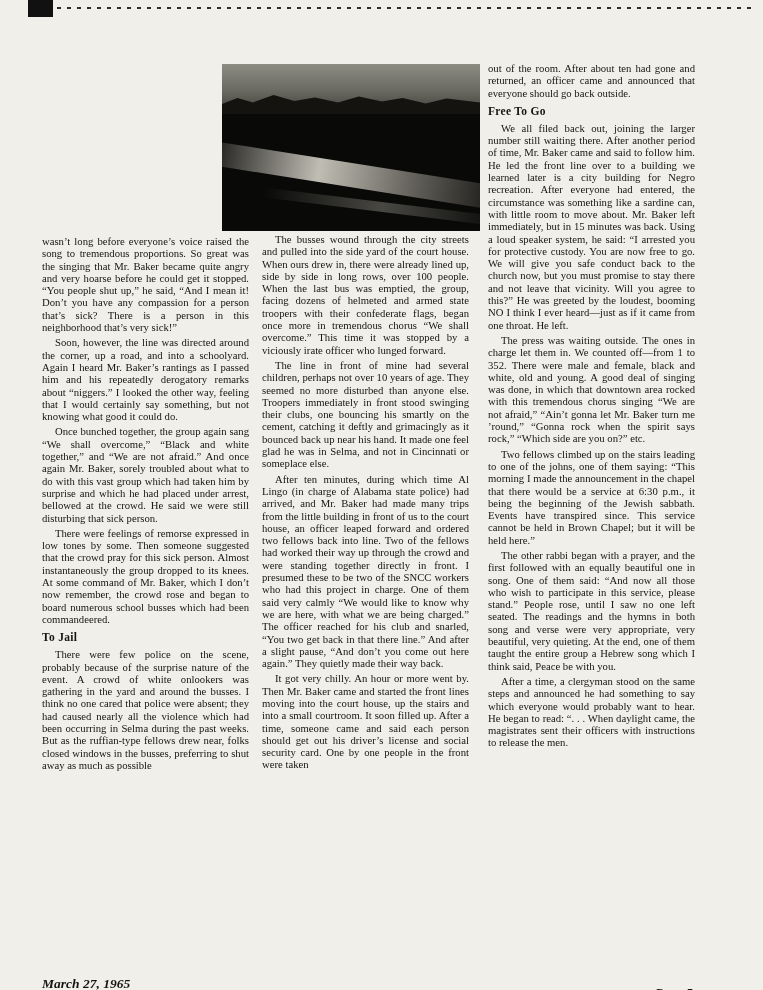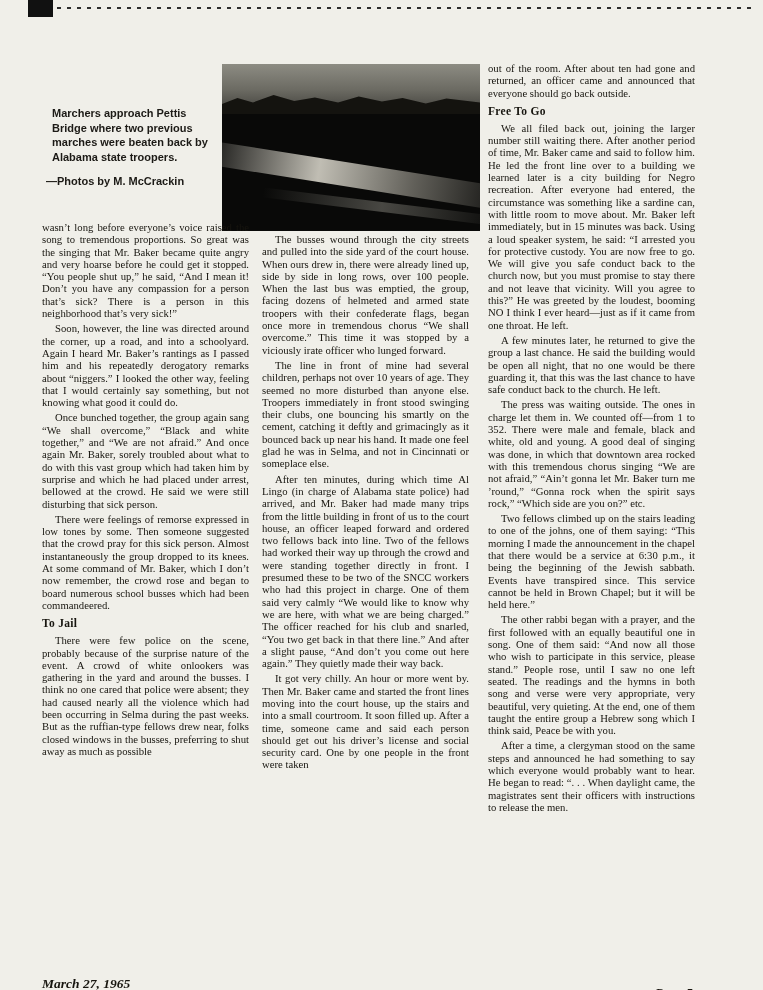--- a/index.html
+++ b/index.html
@@ -23,21 +23,21 @@
   .photo .streak2{position:absolute;left:40px;top:138px;width:240px;height:10px;transform:rotate(7deg);
     background:linear-gradient(90deg,rgba(190,188,176,0) 0%,rgba(190,188,176,0.35) 50%,rgba(190,188,176,0) 100%);}
 
   .caption{position:absolute;left:44px;top:106px;width:168px;
     font-family:"Liberation Sans", sans-serif;font-weight:bold;
     font-size:11px;line-height:14.6px;color:#1c1a16;}
   .caption .cap{margin:0;padding-left:8px;}
   .caption .credit{margin:10px 0 0 0;padding-left:2px;}
 
   .col{position:absolute;width:207px;}
-  .col-left{left:42px;top:221px;}
+  .col-left{left:42px;top:235px;}
   .col-mid{left:262px;top:233px;}
   .col-right{left:488px;top:62px;}
 
   .p{font-size:10.7px;line-height:12.3px;text-align:justify;
      margin:0 0 3px 0;text-indent:13px;}
   .p.noind{text-indent:0;}
   .colhead{font-size:11.5px;font-weight:bold;text-align:left;
      margin:6px 0 5px 0;letter-spacing:0.3px;}
 
   .footer-date{position:absolute;left:42px;top:944px;
@@ -46,24 +46,20 @@
      font-style:italic;font-weight:bold;font-size:13.5px;margin-top:41px;}
 </style>
 </head>
 <body>
 
 <div class="page">
 
   <div class="perf"></div>
   <div class="corner-mark"></div>
 
-  <div class="caption">
-    <p class="cap">Marchers approach Pettis Bridge where two previous marches were beaten back by Alabama state troopers.</p>
-    <p class="credit">—Photos by M. McCrackin</p>
-  </div>
 
   <div class="photo">
     <div class="sky"></div>
     <div class="ridge"></div>
     <div class="dark"></div>
     <div class="streak"></div>
     <div class="streak2"></div>
   </div>
 
   <div class="col col-left">
@@ -79,21 +75,20 @@
     <p class="p">The busses wound through the city streets and pulled into the side yard of the court house. When ours drew in, there were already lined up, side by side in long rows, over 100 people. When the last bus was emptied, the group, facing dozens of helmeted and armed state troopers with their confederate flags, began once more in tremendous chorus “We shall overcome.” This time it was stopped by a viciously irate officer who lunged forward.</p>
     <p class="p">The line in front of mine had several children, perhaps not over 10 years of age. They seemed no more disturbed than anyone else. Troopers immediately in front stood swinging their clubs, one bouncing his smartly on the cement, catching it deftly and grimacingly as it bounced back up near his hand. It made one feel glad he was in Selma, and not in Cincinnati or someplace else.</p>
     <p class="p">After ten minutes, during which time Al Lingo (in charge of Alabama state police) had arrived, and Mr. Baker had made many trips from the little building in front of us to the court house, an officer leaped forward and ordered two fellows back into line. Two of the fellows had worked their way up through the crowd and were standing together directly in front. I presumed these to be two of the SNCC workers who had this project in charge. One of them said very calmly “We would like to know why we are here, with what we are being charged.” The officer reached for his club and snarled, “You two get back in that there line.” And after a slight pause, “And don’t you come out here again.” They quietly made their way back.</p>
     <p class="p">It got very chilly. An hour or more went by. Then Mr. Baker came and started the front lines moving into the court house, up the stairs and into a small courtroom. It soon filled up. After a time, someone came and said each person should get out his driver’s license and social security card. One by one people in the front were taken</p>
   </div>
 
   <div class="col col-right">
     <p class="p noind">out of the room. After about ten had gone and returned, an officer came and announced that everyone should go back outside.</p>
     <h3 class="colhead">Free To Go</h3>
     <p class="p">We all filed back out, joining the larger number still waiting there. After another period of time, Mr. Baker came and said to follow him. He led the front line over to a building we learned later is a city building for Negro recreation. After everyone had entered, the circumstance was something like a sardine can, with little room to move about. Mr. Baker left immediately, but in 15 minutes was back. Using a loud speaker system, he said: “I arrested you for protective custody. You are now free to go. We will give you safe conduct back to the church now, but you must promise to stay there and not leave that vicinity. Will you agree to this?” He was greeted by the loudest, booming NO I think I ever heard—just as if it came from one throat. He left.</p>
-    <p class="p">A few minutes later, he returned to give the group a last chance. He said the building would be open all night, that no one would be there guarding it, that this was the last chance to have safe conduct back to the church. He left.</p>
     <p class="p">The press was waiting outside. The ones in charge let them in. We counted off—from 1 to 352. There were male and female, black and white, old and young. A good deal of singing was done, in which that downtown area rocked with this tremendous chorus singing “We are not afraid,” “Ain’t gonna let Mr. Baker turn me ’round,” “Gonna rock when the spirit says rock,” “Which side are you on?” etc.</p>
     <p class="p">Two fellows climbed up on the stairs leading to one of the johns, one of them saying: “This morning I made the announcement in the chapel that there would be a service at 6:30 p.m., it being the beginning of the Jewish sabbath. Events have transpired since. This service cannot be held in Brown Chapel; but it will be held here.”</p>
     <p class="p">The other rabbi began with a prayer, and the first followed with an equally beautiful one in song. One of them said: “And now all those who wish to participate in this service, please stand.” People rose, until I saw no one left seated. The readings and the hymns in both song and verse were very appropriate, very beautiful, very quieting. At the end, one of them taught the entire group a Hebrew song which I think said, Peace be with you.</p>
     <p class="p">After a time, a clergyman stood on the same steps and announced he had something to say which everyone would probably want to hear. He began to read: “. . . When daylight came, the magistrates sent their officers with instructions to release the men.</p>
   </div>
 
   <div class="footer-date">March 27, 1965</div>
   <div class="footer-page">Page 5</div>
 
 </div>

